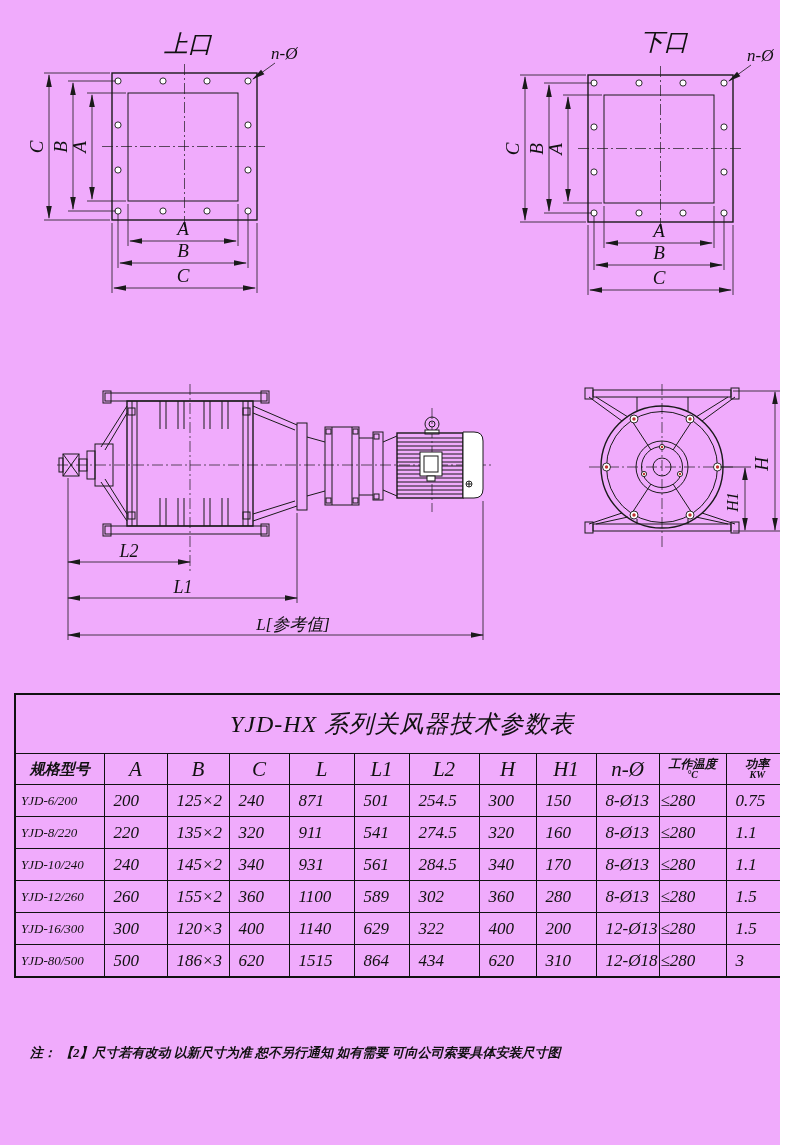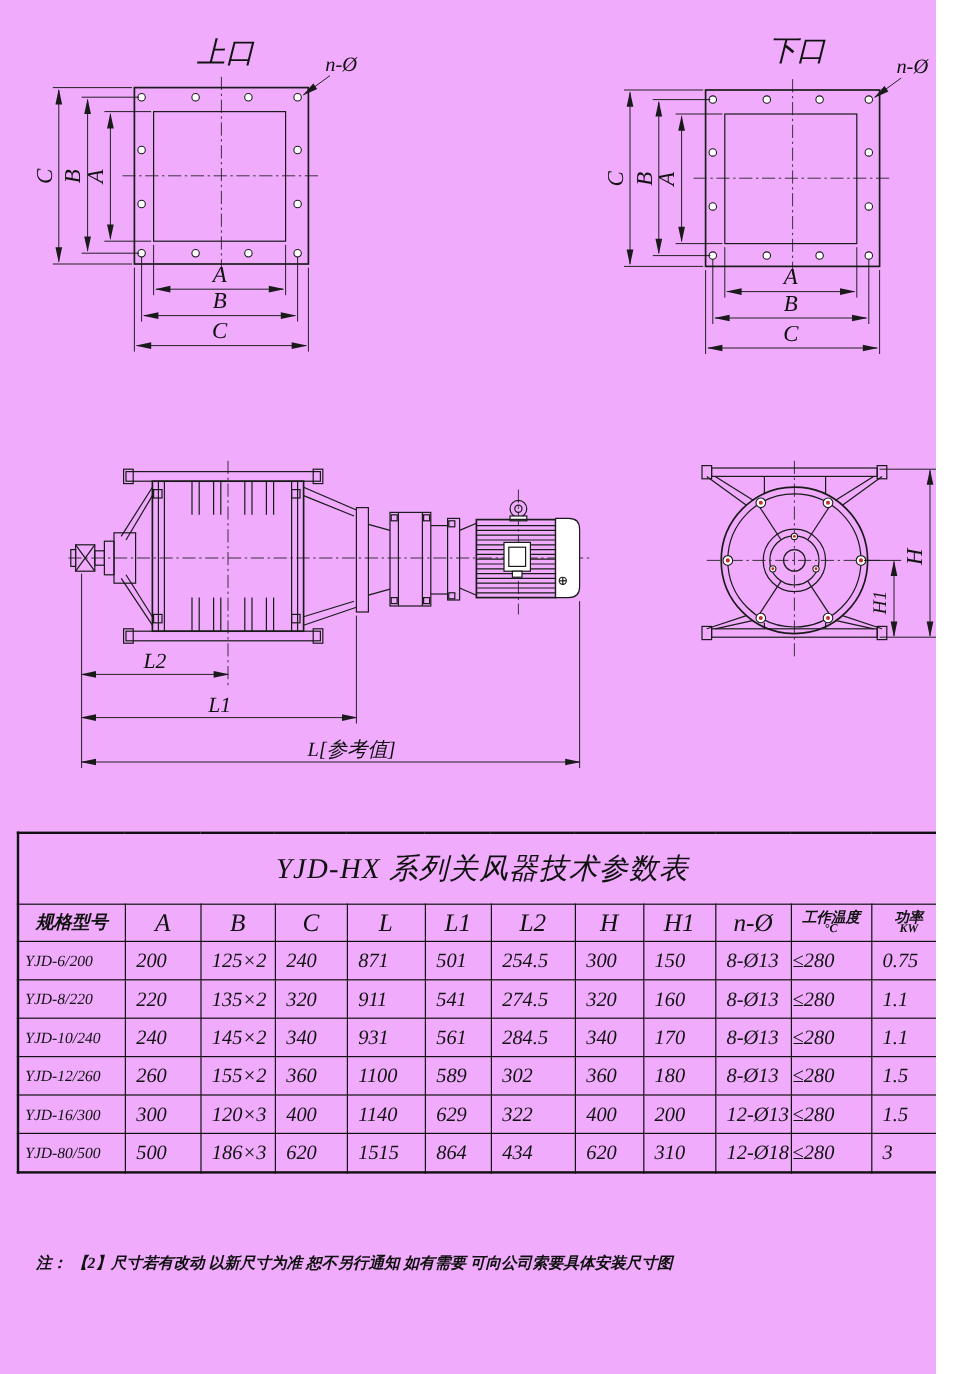--- a/index.html
+++ b/index.html
@@ -457,21 +457,21 @@
         </tr>
         <tr>
           <td class="c-model">YJD-12/260</td>
           <td class="c-val">260</td>
           <td class="c-val">155×2</td>
           <td class="c-val">360</td>
           <td class="c-val">1100</td>
           <td class="c-val">589</td>
           <td class="c-val">302</td>
           <td class="c-val">360</td>
-          <td class="c-val">180</td>
+          <td class="c-val">280</td>
           <td class="c-val">8-Ø13</td>
           <td class="c-temp">≤280</td>
           <td class="c-val">1.5</td>
         </tr>
         <tr>
           <td class="c-model">YJD-16/300</td>
           <td class="c-val">300</td>
           <td class="c-val">120×3</td>
           <td class="c-val">400</td>
           <td class="c-val">1140</td>

